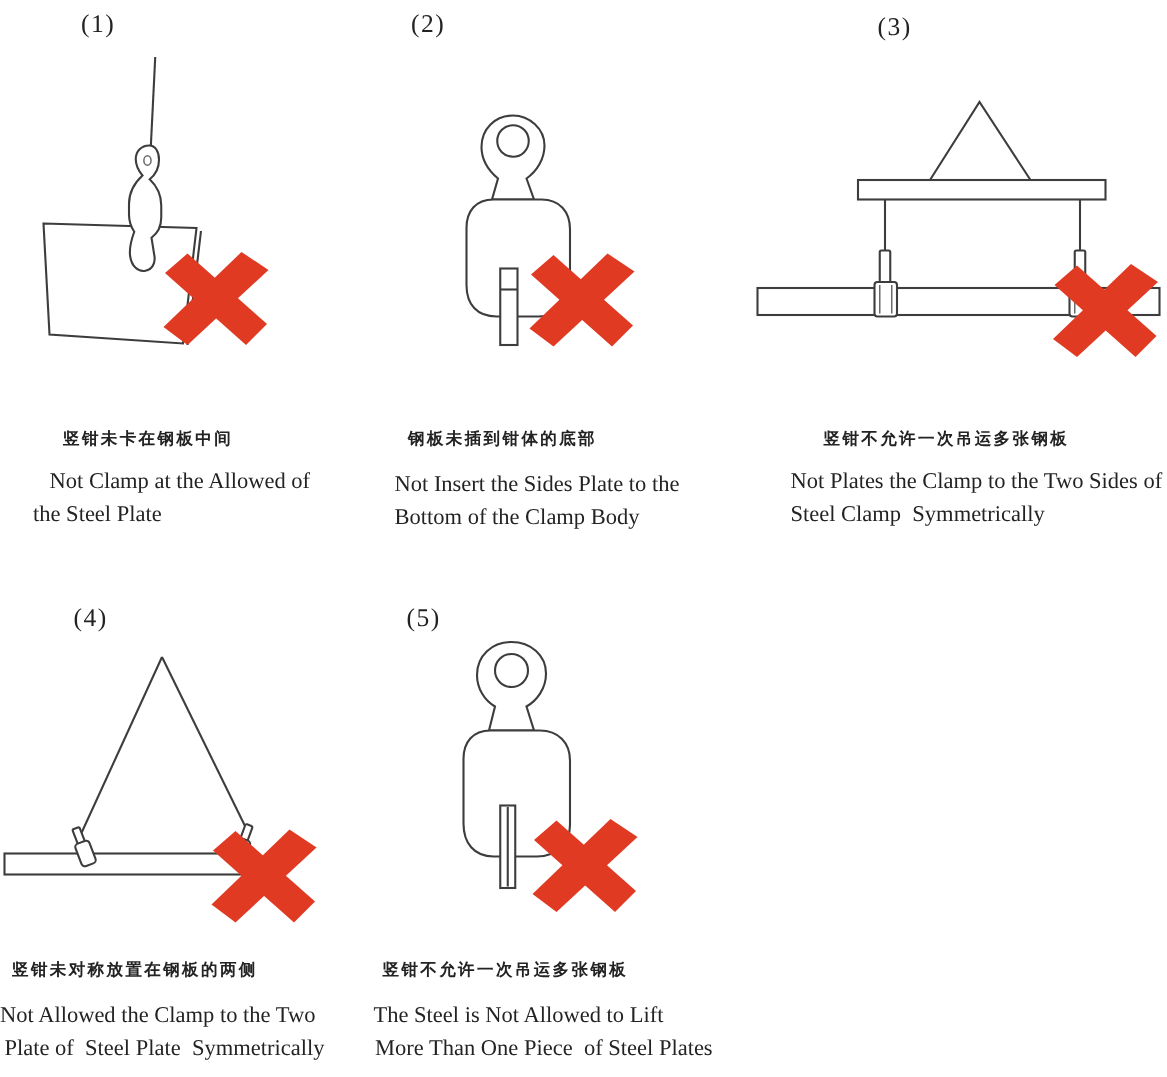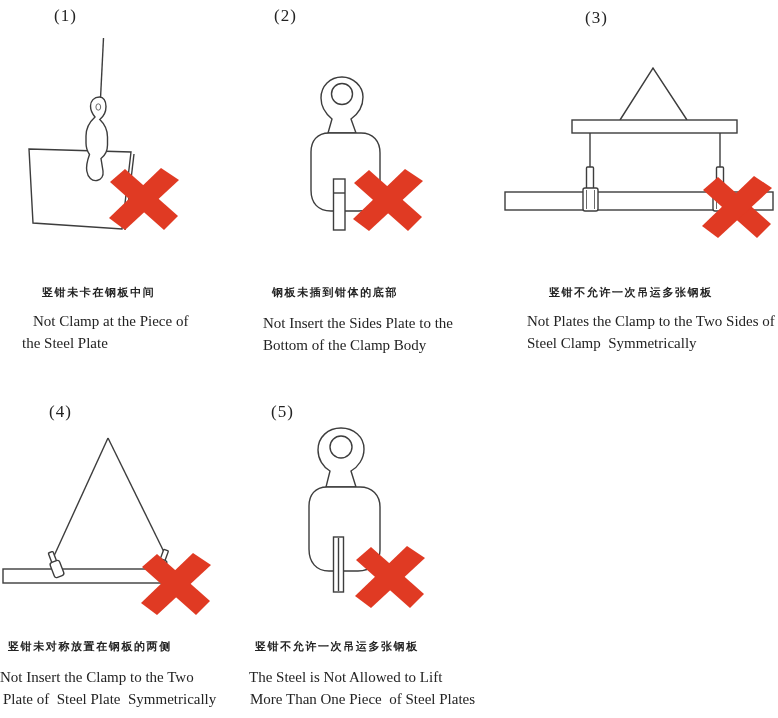--- a/index.html
+++ b/index.html
@@ -46,21 +46,21 @@
         C107.5,129.5 104,123.5 99.8,119.5 C103.6,116.5 106,112 106,106.5
         C106,101 103.5,97 99.5,97 Z"></path>
       <ellipse class="thin" cx="98.3" cy="107" rx="2.4" ry="3.2"></ellipse>
       <g class="xmark" transform="translate(109,168)">
         <polygon points="1,14 16,1 69,48 55,62"></polygon>
         <polygon points="52,0 70,12 16,62 0,50"></polygon>
       </g>
     </svg>
 
     <div class="zh" style="left:42px;top:285px">竖钳未卡在钢板中间</div>
-    <div class="en" style="left:33px;top:313px">Not Clamp at the Piece of</div>
+    <div class="en" style="left:33px;top:313px">Not Clamp at the Allowed of</div>
     <div class="en" style="left:22px;top:335px">the Steel Plate</div>
   </div>
 
   <div>
     <div class="plabel" style="left:274px;top:6px">(2)</div>
 
     <svg class="fig" style="left:250px;top:60px" width="210" height="185" viewBox="250 60 210 185">
       <path class="wh" d="M342,77
         C330,77 321,86 321,98 C321,107 326,114 332,119 L328,133 L356,133 L351,119
         C358,114 363,106 363,97 C363,86 353,77 342,77 Z"></path>
@@ -128,21 +128,21 @@
         <rect class="wh" x="-2.5" y="-18" width="5" height="11" rx="1"></rect>
         <rect class="wh" x="-5" y="-8" width="10" height="16" rx="2.5"></rect>
       </g>
       <g class="xmark" transform="translate(141,553)">
         <polygon points="1,14 16,1 69,48 55,62"></polygon>
         <polygon points="52,0 70,12 16,62 0,50"></polygon>
       </g>
     </svg>
 
     <div class="zh" style="left:8px;top:639px">竖钳未对称放置在钢板的两侧</div>
-    <div class="en" style="left:0px;top:669px">Not Insert the Clamp to the Two</div>
+    <div class="en" style="left:0px;top:669px">Not Allowed the Clamp to the Two</div>
     <div class="en" style="left:3px;top:691px">Plate of  Steel Plate  Symmetrically</div>
   </div>
 
   <div>
     <div class="plabel" style="left:271px;top:402px">(5)</div>
 
     <svg class="fig" style="left:240px;top:422px" width="235" height="196" viewBox="240 422 235 196">
       <path class="wh" d="M341,428
         C328,428 318,437 318,450 C318,459 323,467 330,471 L326,487 L356,487 L351,471
         C358,467 364,459 364,449 C364,437 354,428 341,428 Z"></path>

